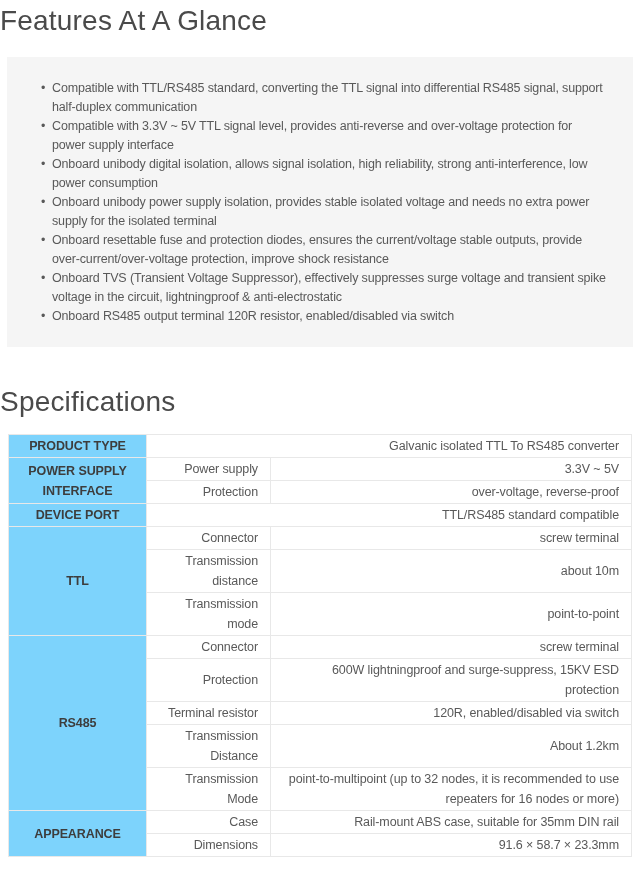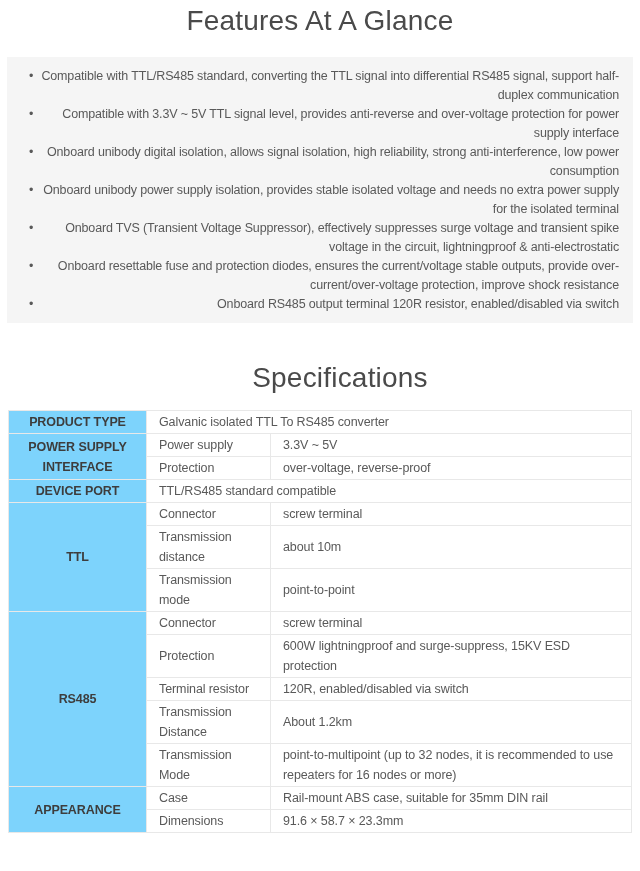--- a/index.html
+++ b/index.html
@@ -11,41 +11,39 @@
     font-family: "Liberation Sans", "DejaVu Sans", sans-serif;
   }
   body {
     height: 871px;
     overflow: hidden;
   }
 
   
   .section-title {
     margin: 0;
-    text-align: center;
     font-size: 28px;
     font-weight: 400;
     color: #4a4a4a;
     line-height: 35px;
     letter-spacing: 0.2px;
   }
   h1.section-title { padding-top: 3px; }
-  h2.section-title { margin-top: 37px; margin-left: 40px; }
+  h2.section-title { margin-top: 37px; }
 
   
   .features-panel {
     margin: 19px 7px 0 7px;
     background: #f5f5f5;
     padding: 10px 14px 9px 21px;
   }
   .features-list {
-    margin: 0;
+    margin: 12px;
     padding: 0 0 0 12px;
     list-style: none;
-    text-align: right;
   }
   .features-list li {
     position: relative;
     font-size: 12.5px;
     line-height: 19px;
     color: #595959;
     letter-spacing: -0.15px;
   }
   .features-list li::before {
     content: "\2022";
@@ -74,36 +72,36 @@
   table.spec-table th.cat {
     background: #7dd3fc;
     color: #3d3d3d;
     font-weight: 700;
     text-align: center;
     padding: 1px 8px;
   }
   table.spec-table td {
     color: #595959;
     padding: 1px 12px;
-    text-align: left;
+    text-align: right;
   }
 </style>
 </head>
 <body>
 
 <h1 class="section-title">Features At A Glance</h1>
 
 <section class="features-panel">
   <ul class="features-list">
     <li>Compatible with TTL/RS485 standard, converting the TTL signal into differential RS485 signal, support half-duplex communication</li>
     <li>Compatible with 3.3V ~ 5V TTL signal level, provides anti-reverse and over-voltage protection for power supply interface</li>
     <li>Onboard unibody digital isolation, allows signal isolation, high reliability, strong anti-interference, low power consumption</li>
     <li>Onboard unibody power supply isolation, provides stable isolated voltage and needs no extra power supply for the isolated terminal</li>
+    <li>Onboard resettable fuse and protection diodes, ensures the current/voltage stable outputs, provide over-current/over-voltage protection, improve shock resistance</li>
     <li>Onboard TVS (Transient Voltage Suppressor), effectively suppresses surge voltage and transient spike voltage in the circuit, lightningproof &amp; anti-electrostatic</li>
-    <li>Onboard resettable fuse and protection diodes, ensures the current/voltage stable outputs, provide over-current/over-voltage protection, improve shock resistance</li>
     <li>Onboard RS485 output terminal 120R resistor, enabled/disabled via switch</li>
   </ul>
 </section>
 
 <h2 class="section-title">Specifications</h2>
 
 <div class="spec-table-wrap">
   <table class="spec-table">
     <colgroup>
         <col class="c1">

